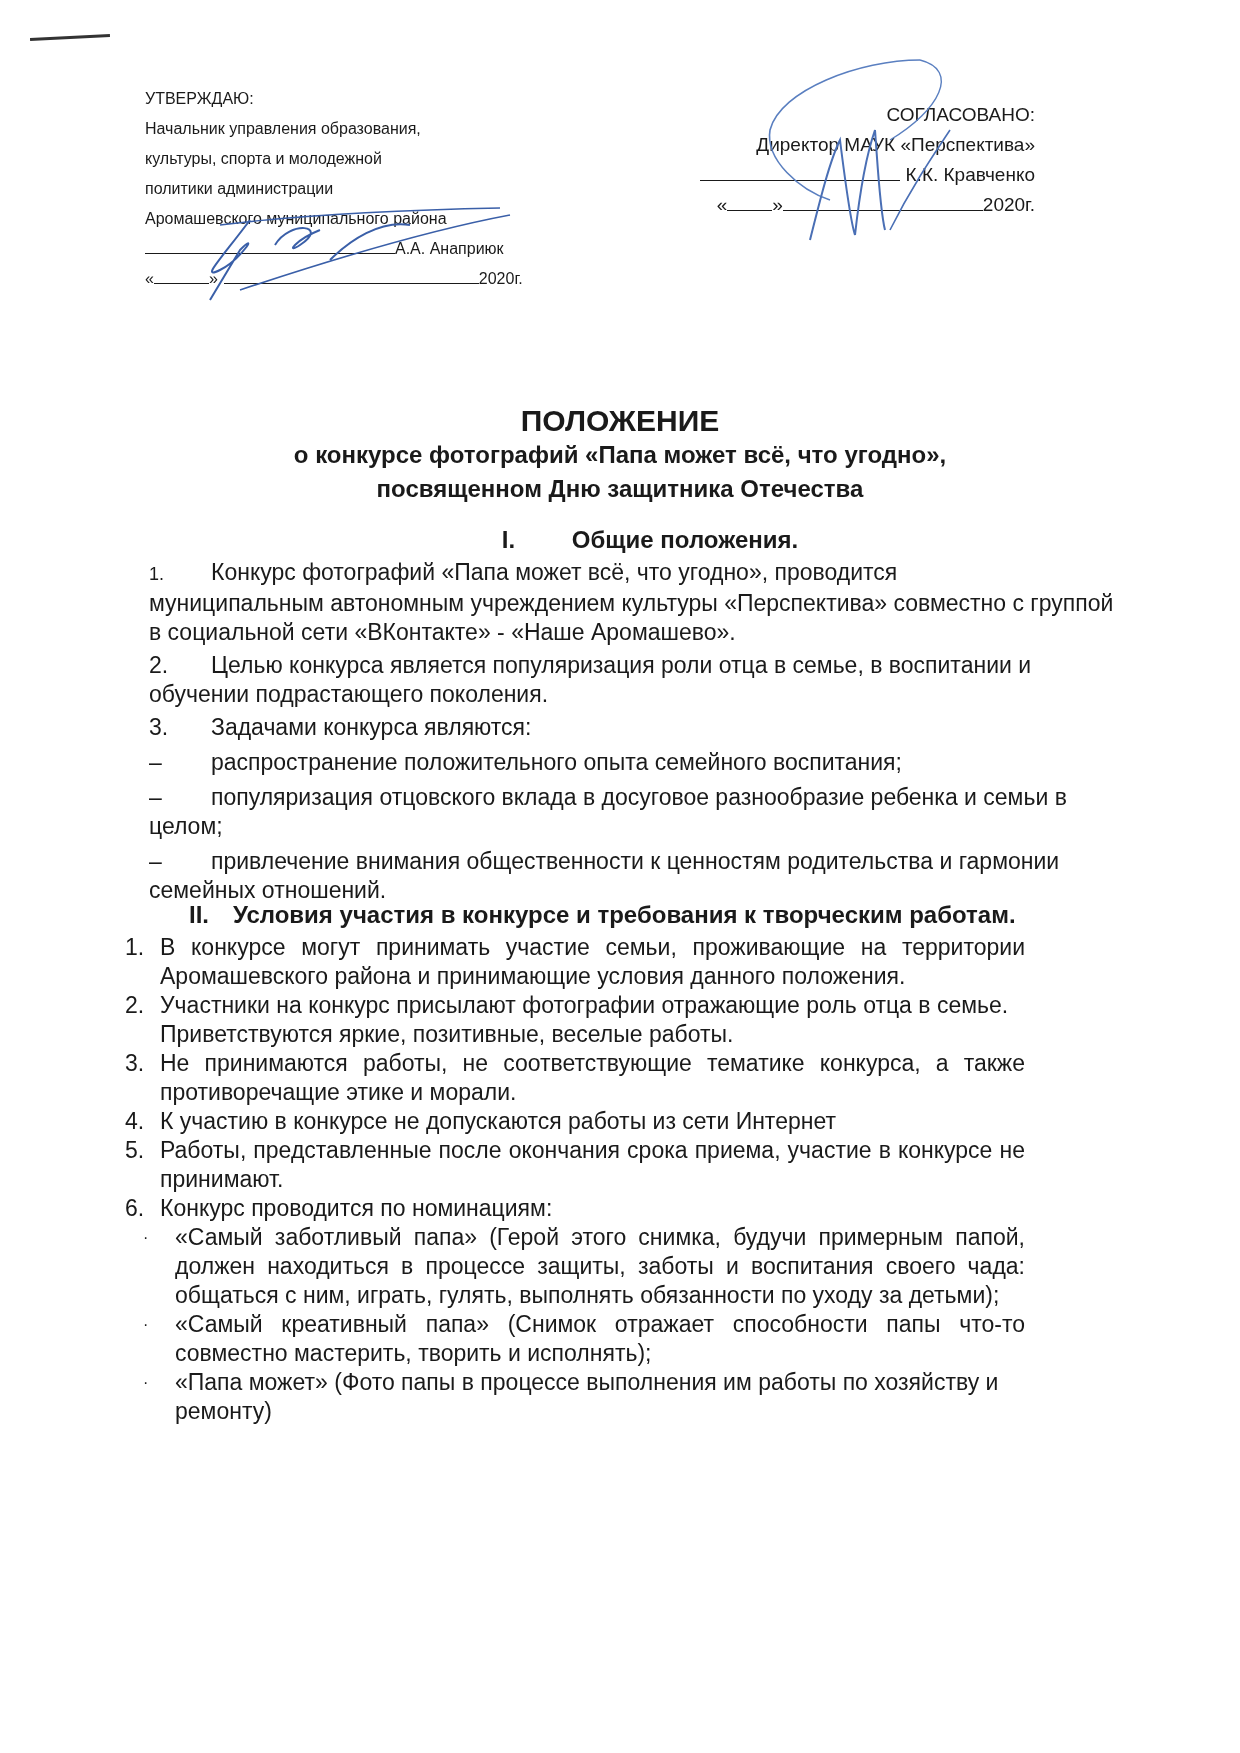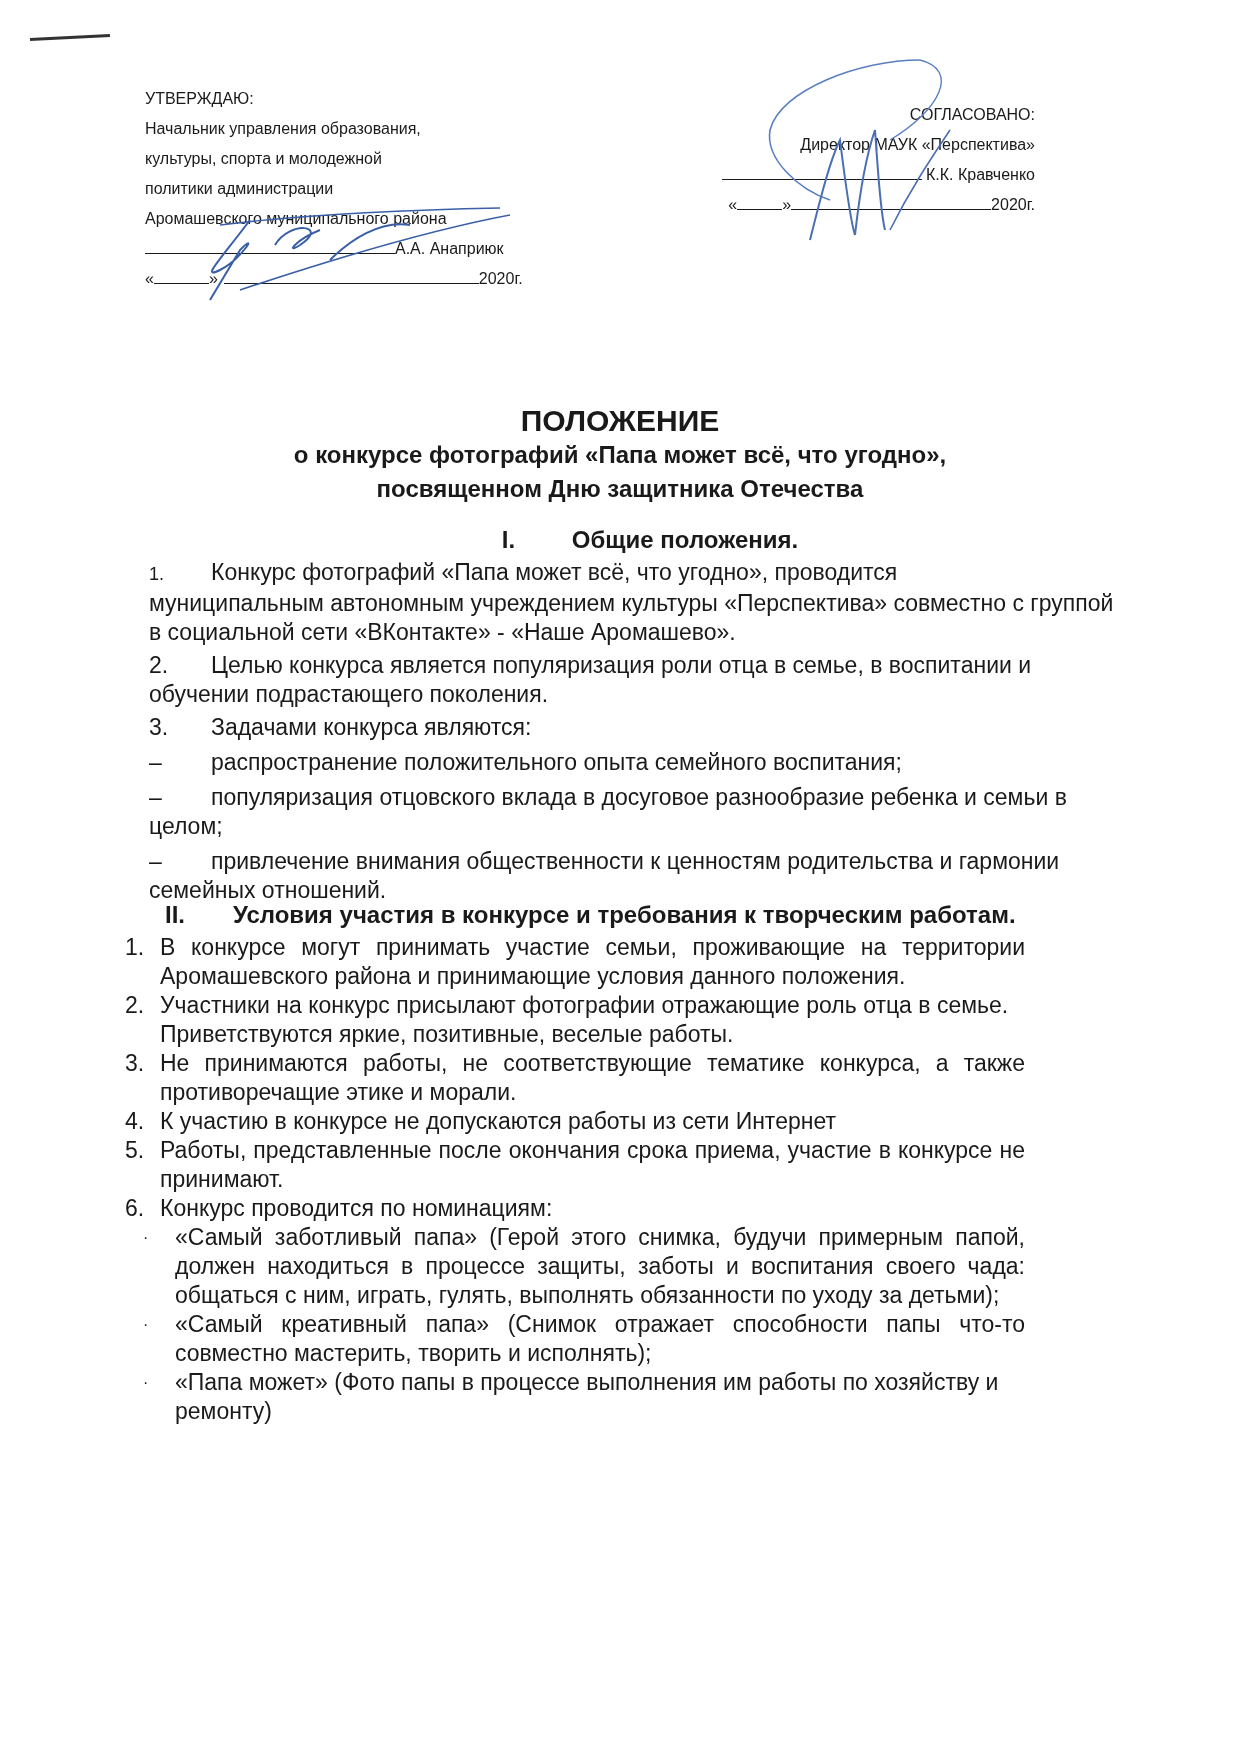--- a/index.html
+++ b/index.html
@@ -1,21 +1,21 @@
 <!DOCTYPE html>
 <html><head>
 <meta charset="utf-8">
 <style>
   html, body { margin: 0; padding: 0; background: #ffffff; }
   body { width: 1240px; height: 1753px; position: relative; overflow: hidden;
          font-family: "Liberation Sans", sans-serif; color: #1a1a1a; }
   .abs { position: absolute; }
   .scan-mark { position: absolute; left: 30px; top: 36px; width: 80px; height: 3px; background: #333; transform: rotate(-3deg); }
   .approve { left: 145px; top: 84px; font-size: 16px; line-height: 30px; width: 560px; }
-  .agree { left: 700px; top: 100px; font-size: 16px; line-height: 30px; width: 460px; text-align: right; }
+  .agree { left: 700px; top: 100px; font-size: 19px; line-height: 30px; width: 460px; text-align: right; }
   .sig-line { display: inline-block; border-bottom: 1.5px solid #1a1a1a; height: 1px; vertical-align: baseline; }
   .signature { position: absolute; pointer-events: none; }
   .title-block { left: 0; width: 1240px; top: 404px; text-align: center; font-weight: bold; font-size: 24px; line-height: 34px; }
   .title-block .t1 { font-size: 30px; }
   .body-text { left: 145px; width: 990px; font-size: 23px; line-height: 29px; }
   .sec-head { font-weight: bold; font-size: 24px; }
   .num { display: inline-block; width: 80px; }
   .num-s { display: inline-block; width: 80px; font-size: 18px; }
   .dash { display: inline-block; width: 70px; }
   .row { margin: 4px; }
@@ -97,21 +97,21 @@
   <p class="row" style="margin-top:6px;">
     <span class="dash" style="width:62px">–</span><span>популяризация отцовского вклада в досуговое разнообразие ребенка и семьи в целом;</span>
   </p>
   <p class="row" style="margin-top:6px;">
     <span class="dash" style="width:62px">–</span><span>привлечение внимания общественности к ценностям родительства и гармонии семейных отношений.</span>
   </p>
 </div>
 
 <div class="abs body-text" style="top:900px; left:125px; width:900px;">
   <div class="sec-head" style="padding-left:40px; margin-bottom:4px;">
-    <span style="display:inline-block; width:68px;">II.</span><span>Условия участия в конкурсе и требования к творческим работам.</span>
+    <span style="display:inline-block; width:68px;text-align:center;">II.</span><span>Условия участия в конкурсе и требования к творческим работам.</span>
   </div>
   <div class="ol2 just"><span class="n">1.</span><span>В конкурсе могут принимать участие семьи, проживающие на территории Аромашевского района и принимающие условия данного положения.</span></div>
   <div class="ol2"><span class="n">2.</span><span>Участники на конкурс присылают фотографии отражающие роль отца в семье. Приветствуются яркие, позитивные, веселые работы.</span></div>
   <div class="ol2 just"><span class="n">3.</span><span>Не принимаются работы, не соответствующие тематике конкурса, а также противоречащие этике и морали.</span></div>
   <div class="ol2"><span class="n">4.</span><span>К участию в конкурсе не допускаются работы из сети Интернет</span></div>
   <div class="ol2 just"><span class="n">5.</span><span>Работы, представленные после окончания срока приема, участие в конкурсе не принимают.</span></div>
   <div class="ol2"><span class="n">6.</span><span>Конкурс проводится по номинациям:</span></div>
   <div class="bul just" style="margin-left:0;">
     <span class="b">·</span><b>«Самый заботливый папа»</b><span> (Герой этого снимка, будучи примерным папой, должен находиться в процессе защиты, заботы и воспитания своего чада: общаться с ним, играть, гулять, выполнять обязанности по уходу за детьми);</span>
   </div>

